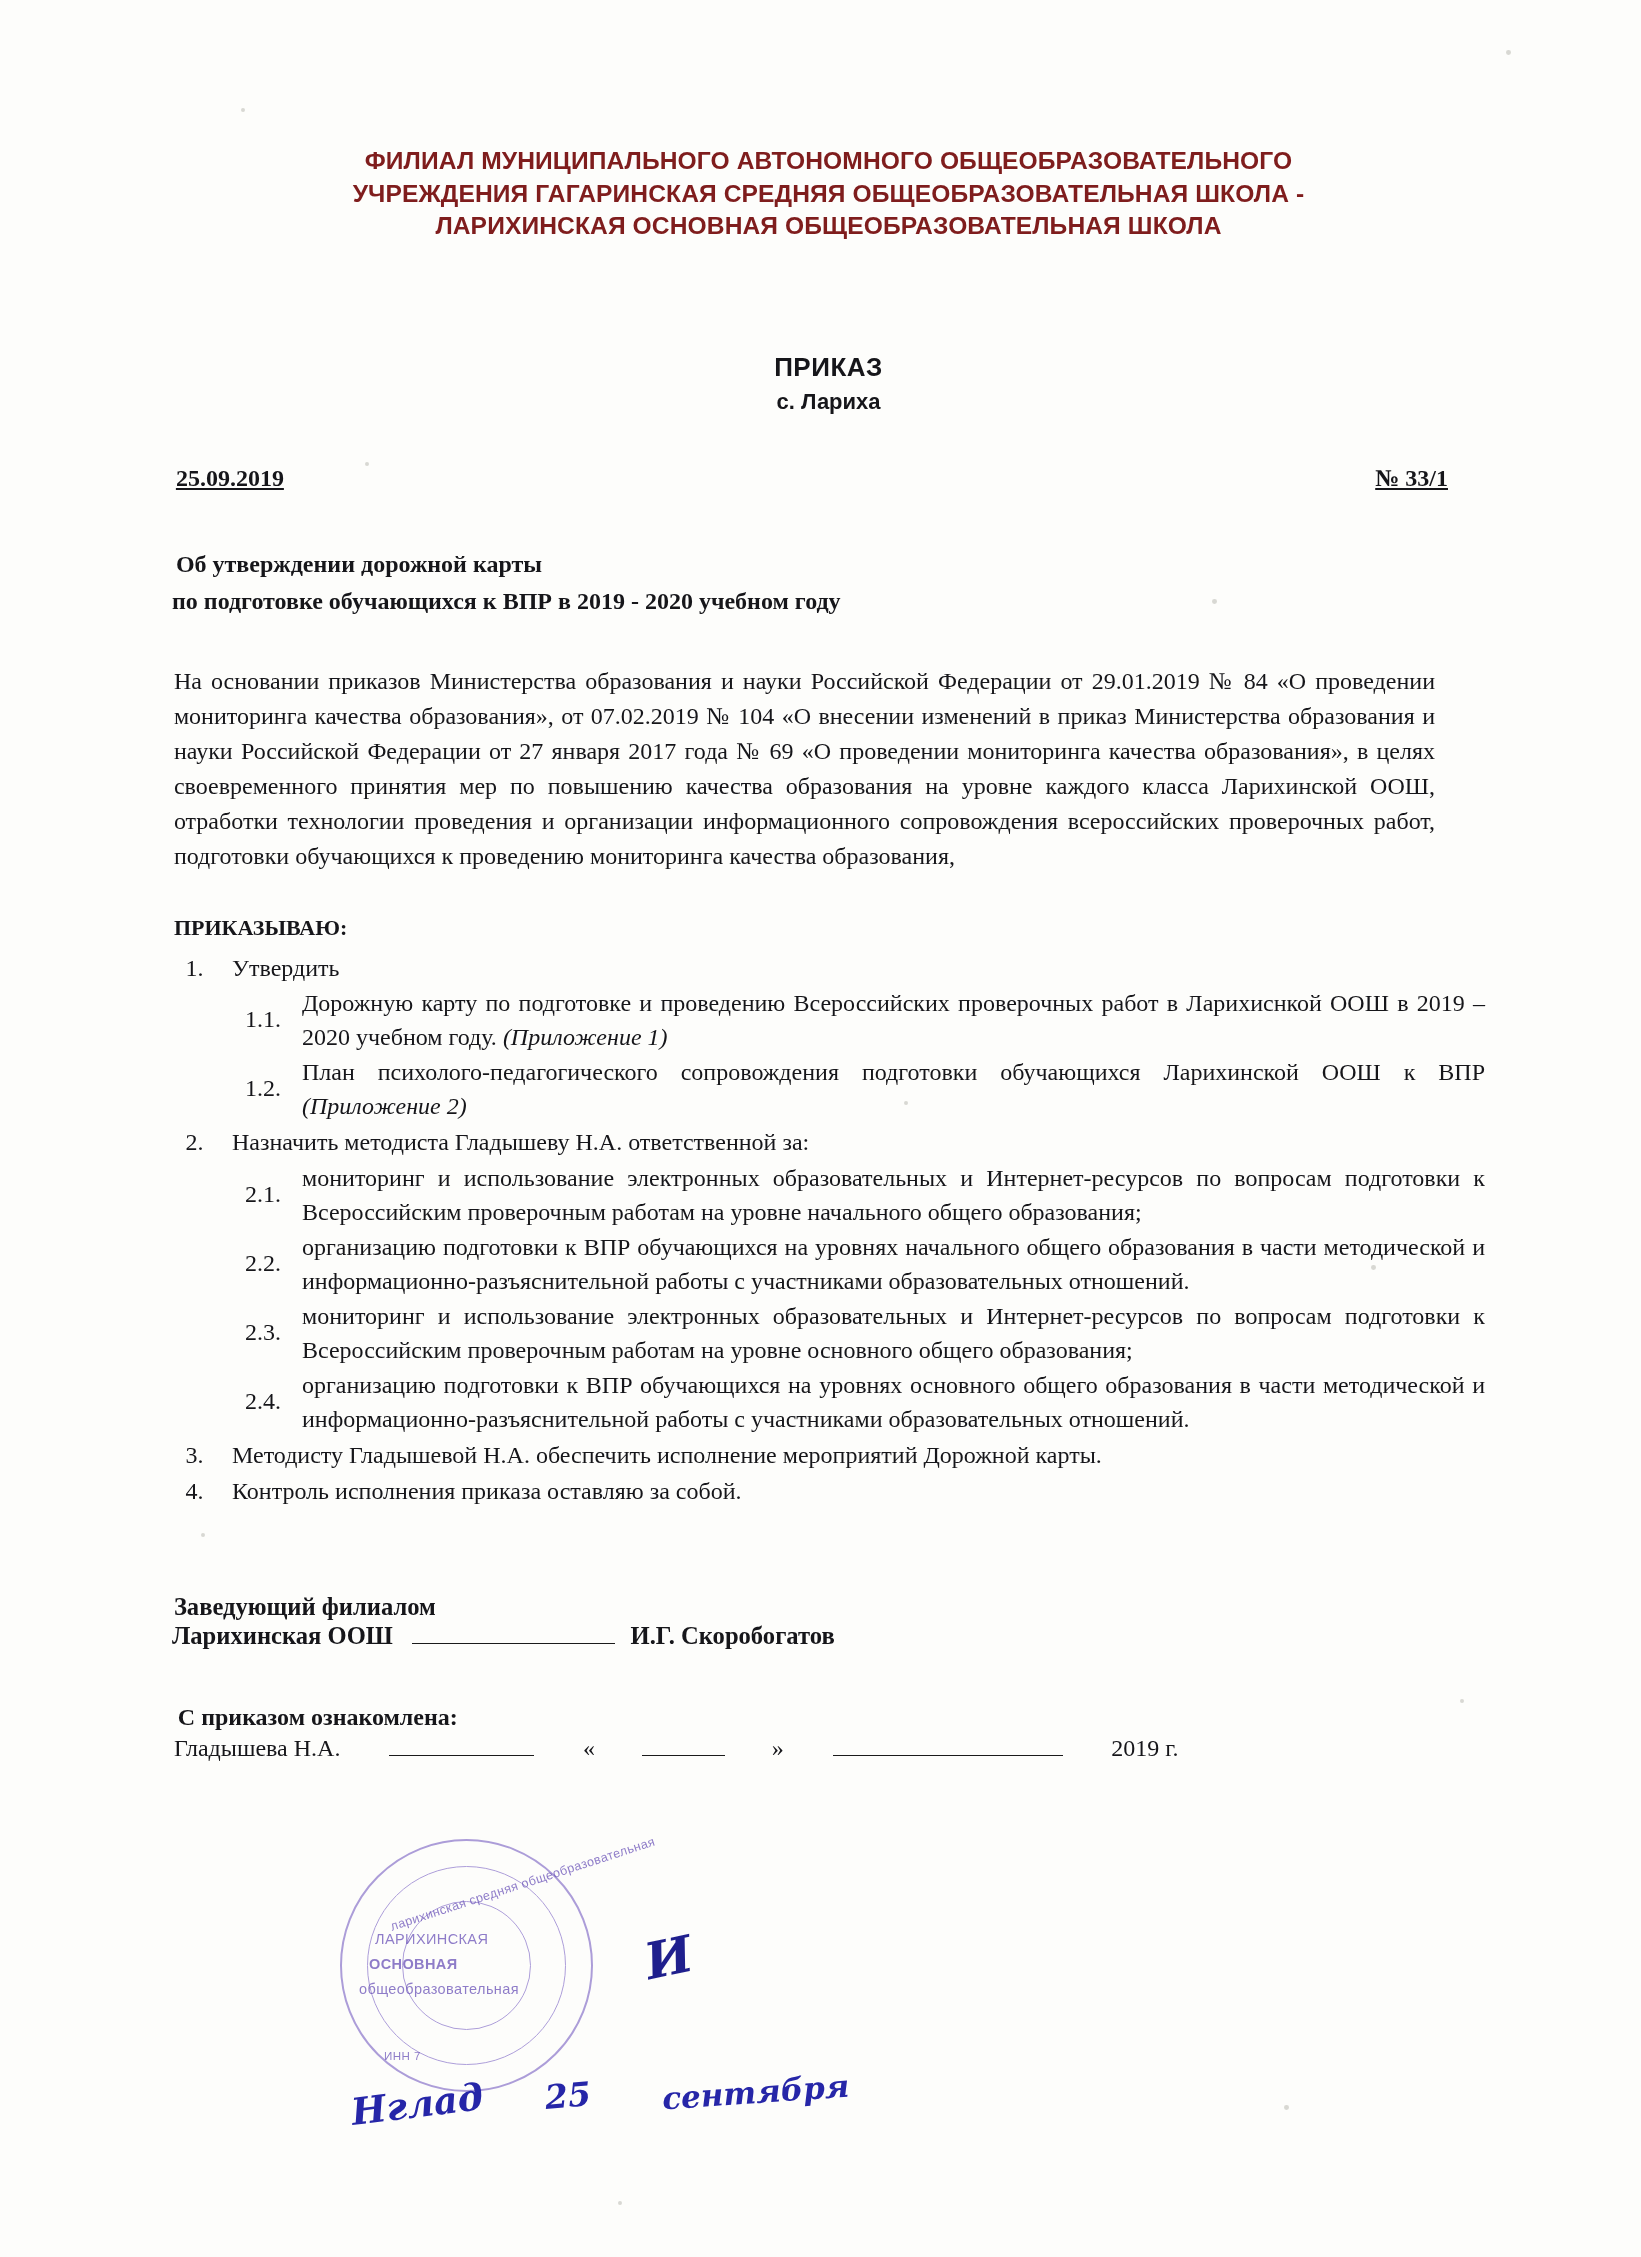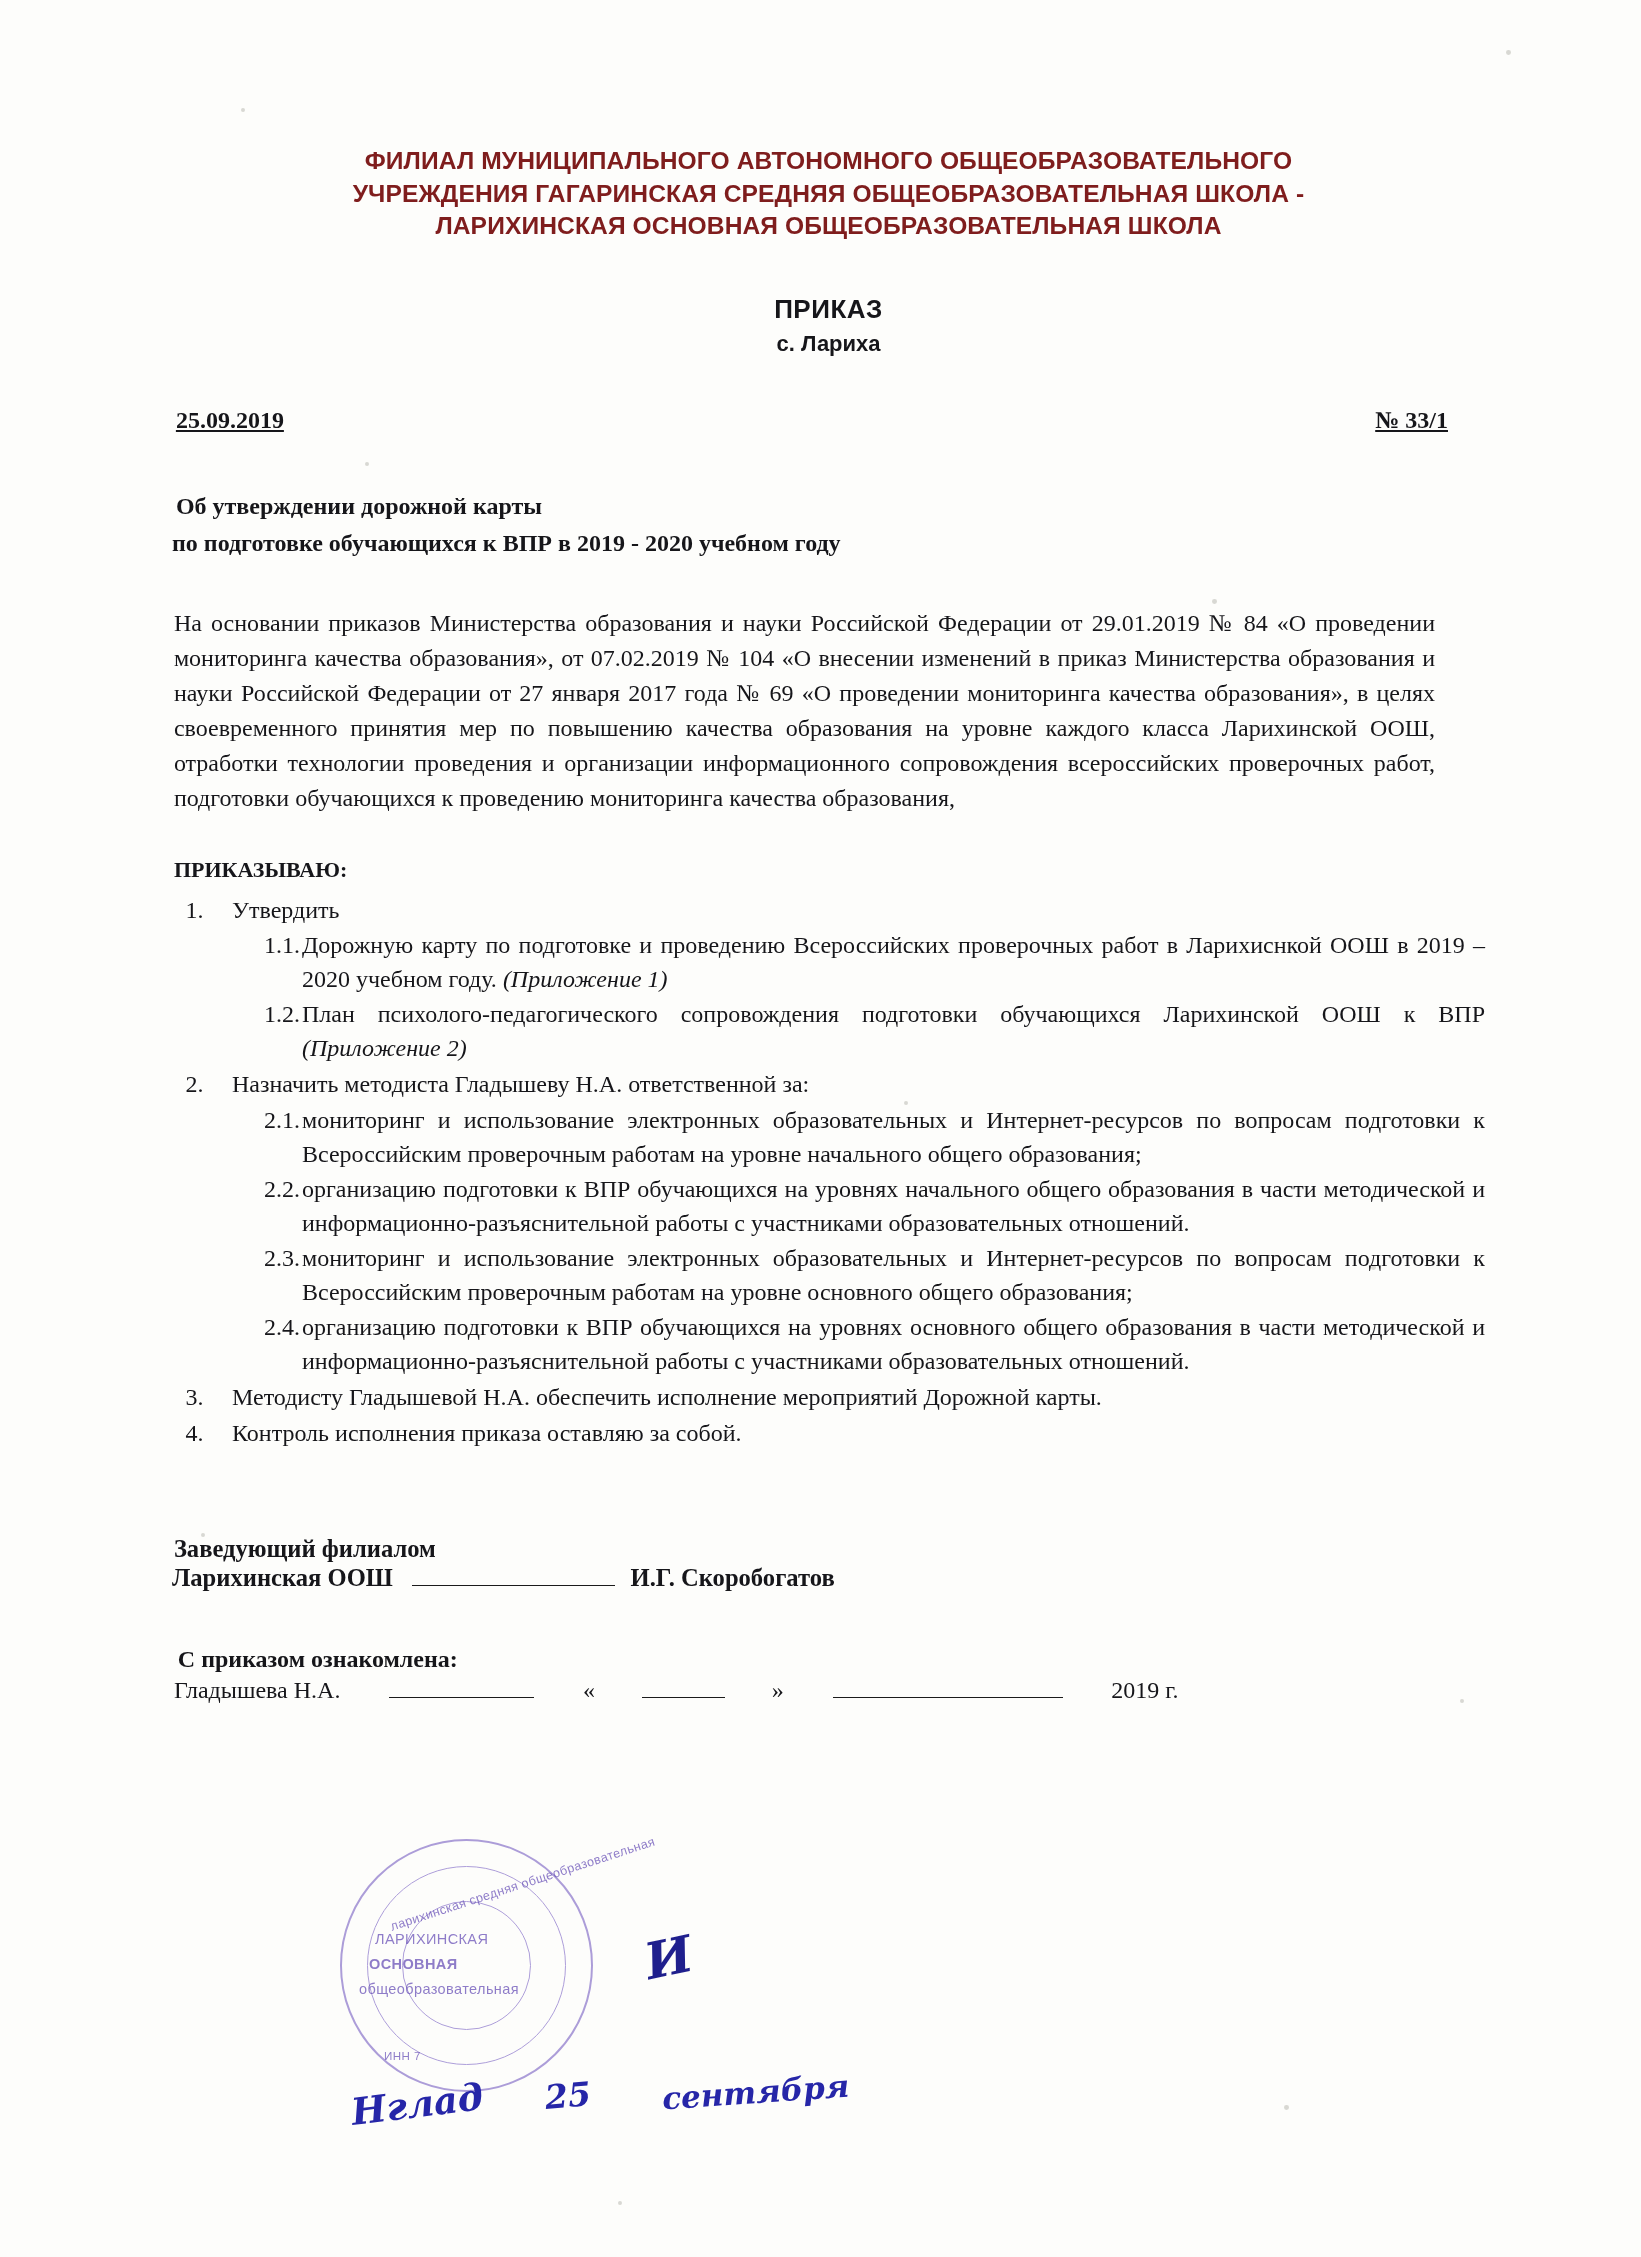--- a/index.html
+++ b/index.html
@@ -41,21 +41,21 @@
     font-family: "Liberation Sans", "DejaVu Sans", sans-serif;
     font-weight: bold;
     font-size: 24.6px;
     line-height: 1.33;
     letter-spacing: 0.1px;
     color: #7f1d1d;
   }
   .org-header div { white-space: nowrap; }
 
   .order-block {
-    margin-top: 51px;
+    margin-top: 109px;
     text-align: center;
     font-family: "Liberation Sans", "DejaVu Sans", sans-serif;
   }
   .order-title {
     font-weight: bold;
     font-size: 26px;
     letter-spacing: 0.5px;
   }
   .order-place {
     font-weight: bold;
@@ -128,24 +128,23 @@
   }
   ol.lvl2 > li {
     position: relative;
     padding-left: 70px;
     text-align: justify;
     margin-top: 1px;
   }
   ol.lvl2 > li > .num {
     position: absolute;
     left: 0;
-    top: 0;
+    top: 16px;
     width: 62px;
-    text-align: right;
-    margin-left: 6px;
+    text-align: center;
   }
   .it { font-style: italic; }
   .plain-line { text-align: left; }
 
   
   .sign-block {
     margin-top: 83px;
     position: relative;
     font-size: 24px;
   }

